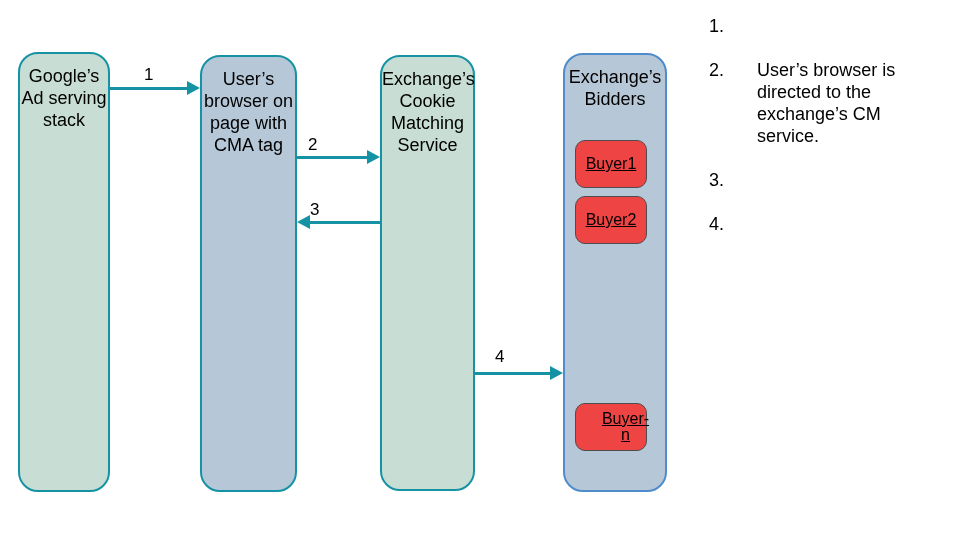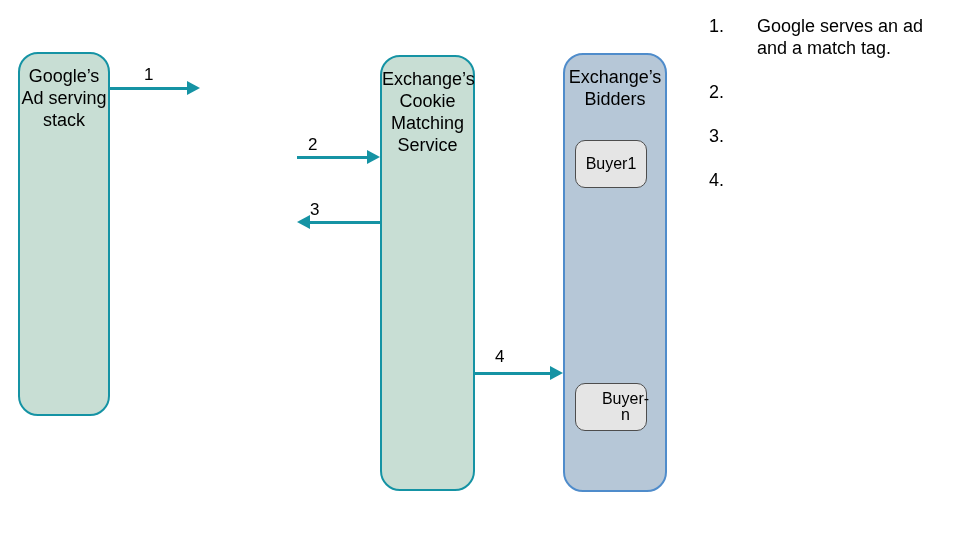--- a/index.html
+++ b/index.html
@@ -10,23 +10,23 @@
   
   .node{position:absolute;box-sizing:border-box;border:2px solid #1593a4;
         border-radius:20px;text-align:center;font-size:18px;line-height:22px;}
   .node-green{background:#c8ded4;}
   .node-blue{background:#b6c7d7;}
   .node-title{white-space:pre-line;margin-top:11px;}
   #node-bidders{border-color:#4f8ccb;}
 
   
   .buyer{position:absolute;left:10px;width:72px;height:48px;box-sizing:border-box;
-         background:#e5e5e5;border:1.5px solid #4d4d4d;border-radius:10px;
+         background:#ef4444;border:1.5px solid #4d4d4d;border-radius:10px;
          display:flex;align-items:center;justify-content:center;
-         font-size:16px;line-height:16px;}
+         font-size:16px;line-height:16px;text-decoration:underline;}
 
   
   .shaft{position:absolute;height:3px;background:#1593a4;}
   .head-right{position:absolute;width:0;height:0;
       border-top:7px solid transparent;border-bottom:7px solid transparent;
       border-left:13px solid #1593a4;}
   .head-left{position:absolute;width:0;height:0;
       border-top:7px solid transparent;border-bottom:7px solid transparent;
       border-right:13px solid #1593a4;}
   .arrow-label{position:absolute;font-size:17px;line-height:18px;}
@@ -35,41 +35,50 @@
   .steps{position:absolute;left:709px;top:15px;width:244px;}
   .step{display:flex;margin-bottom:22px;font-size:18px;line-height:22px;}
   .step-num{flex:none;width:48px;}
   .step-text{width:190px;white-space:pre-line;}
 </style>
 </head>
 <body>
 
 <div class="stage">
 
-  <div class="node node-green" style="left:18px;top:52px;width:92px;height:364px;">
+  <div class="node node-green" style="left:18px;top:52px;width:92px;height:440px;">
     <div class="node-title">Google’s
 Ad serving
 stack</div>
   </div>
 
+  <div class="node node-blue" style="left:200px;top:55px;width:97px;height:437px;">
+    <div class="node-title">User’s
+browser on
+page with
+CMA tag</div>
+  </div>
 
   <div class="node node-green" style="left:380px;top:55px;width:95px;height:436px;">
     <div class="node-title">Exchange’s
 Cookie
 Matching
 Service</div>
   </div>
 
   <div class="node node-blue" id="node-bidders" style="left:563px;top:53px;width:104px;height:439px;">
     <div class="node-title">Exchange’s
 Bidders</div>
     <div class="buyer" style="top:85px;">
       <span>Buyer1</span>
     </div>
-    <div class="buyer" style="top:328px;padding-left:29px;">
+    <div class="buyer" style="top:141px;">
+      <span>Buyer2</span>
+    </div>
+    <div class="buyer" style="top:348px;padding-left:29px;">
       <span>Buyer-n</span>
     </div>
   </div>
 
   <div>
     <div class="shaft" style="left:110px;top:86.5px;width:78px;"></div>
     <div class="head-right" style="left:187px;top:81px;"></div>
     <span class="arrow-label" style="left:144px;top:66px;">1</span>
   </div>
 
@@ -87,25 +96,27 @@
 
   <div>
     <div class="shaft" style="left:475px;top:371.5px;width:76px;"></div>
     <div class="head-right" style="left:550px;top:366px;"></div>
     <span class="arrow-label" style="left:495px;top:348px;">4</span>
   </div>
 
   <div class="steps">
     <div class="step">
       <span class="step-num">1.</span>
-      <span class="step-text">Google serves an ad
-and a match tag.</span>
     </div>
     <div class="step">
       <span class="step-num">2.</span>
+      <span class="step-text">User’s browser is
+directed to the
+exchange’s CM
+service.</span>
     </div>
     <div class="step">
       <span class="step-num">3.</span>
     </div>
     <div class="step">
       <span class="step-num">4.</span>
     </div>
   </div>
 
 </div>

